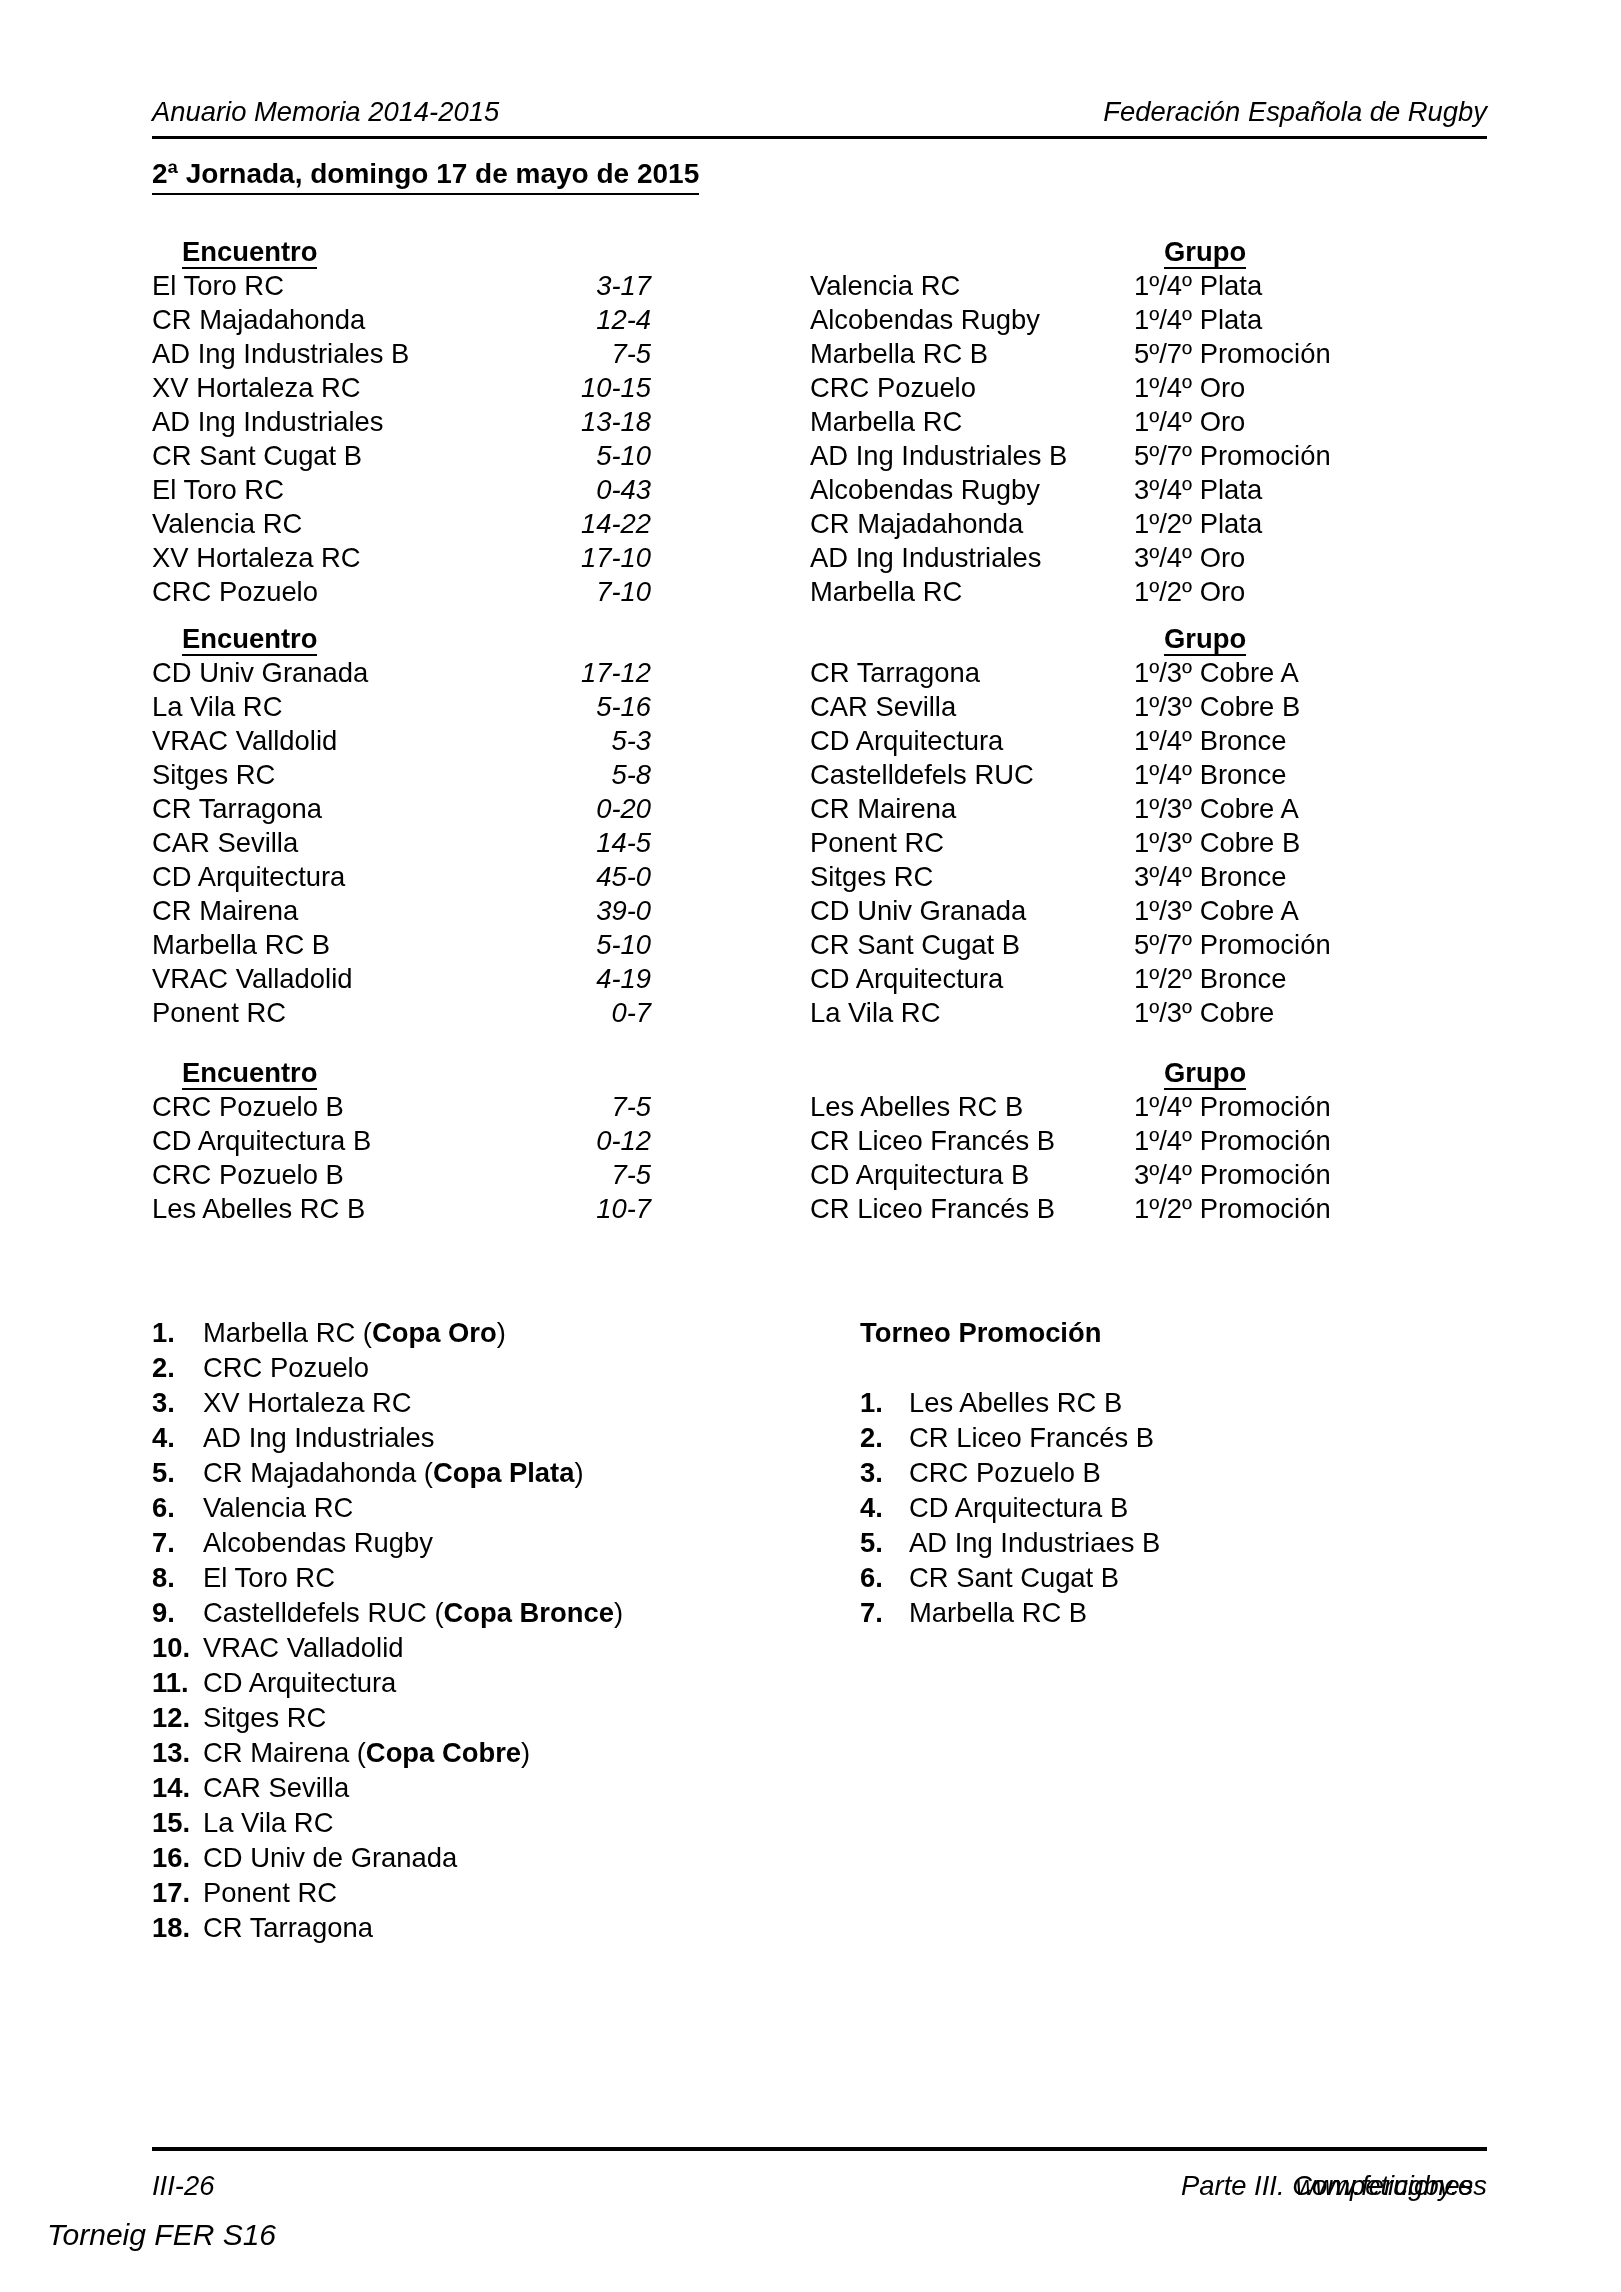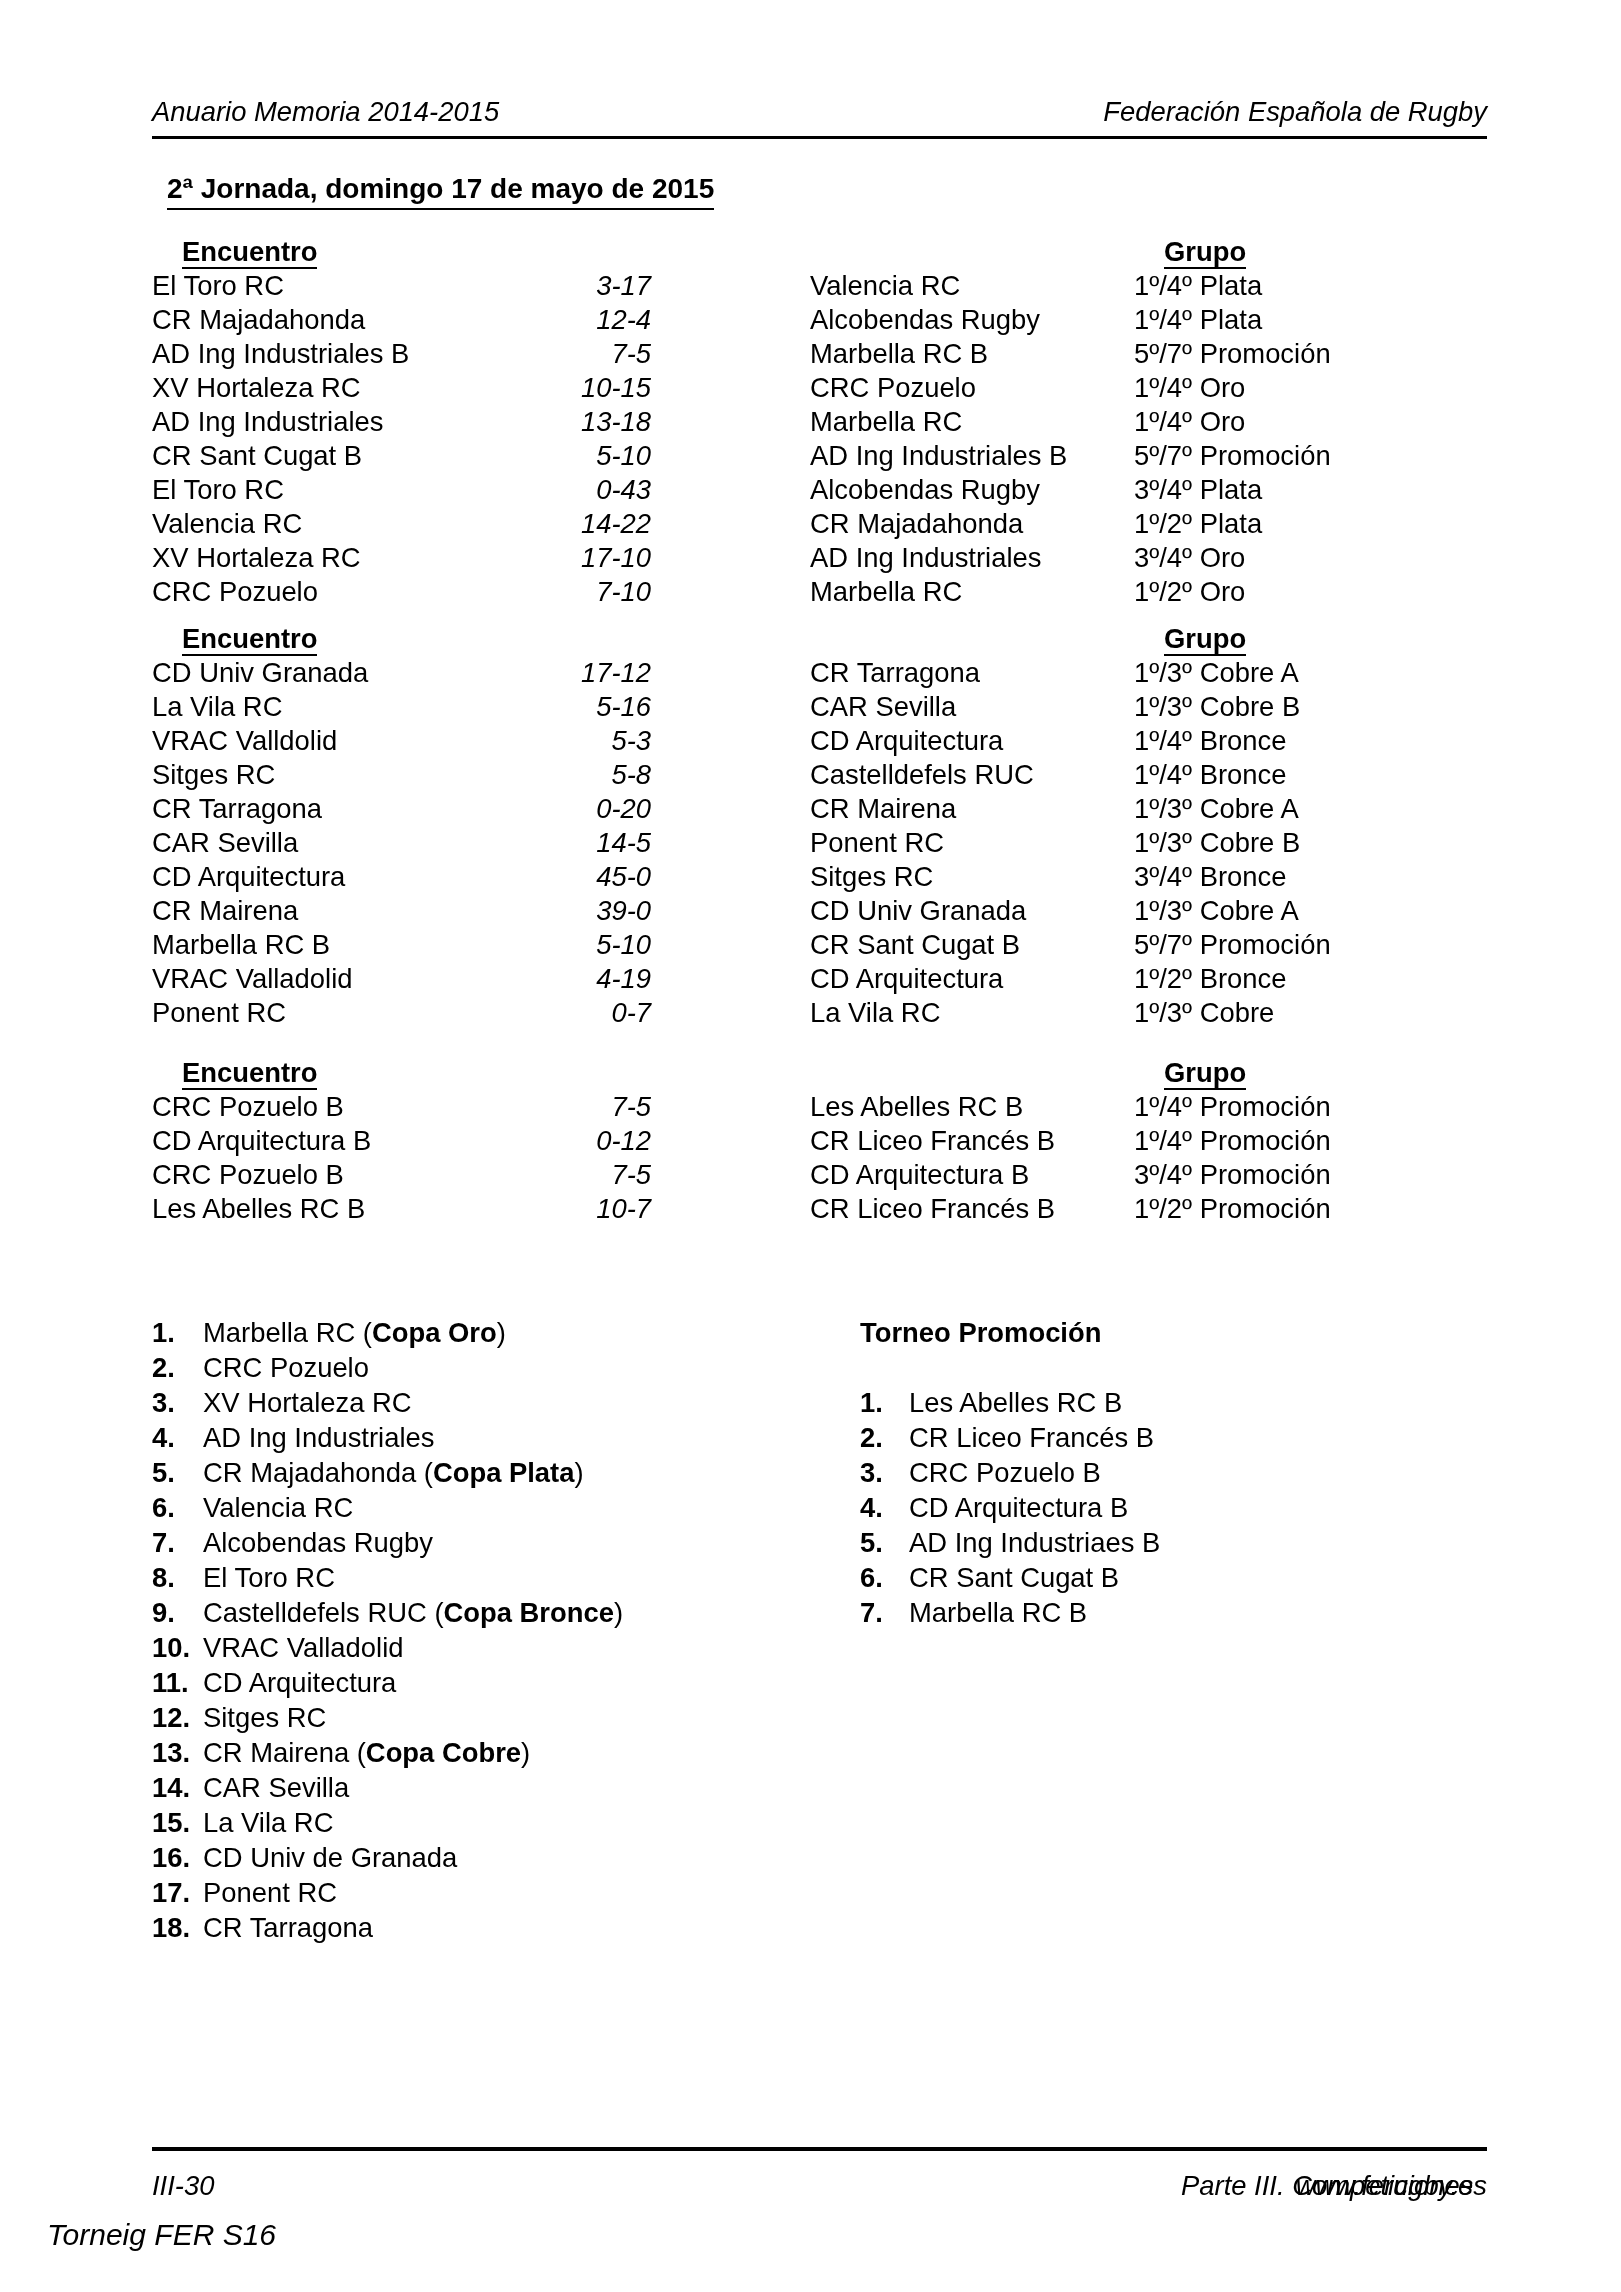--- a/index.html
+++ b/index.html
@@ -14,21 +14,21 @@
   }
   
   .doc-header{
     position:absolute;left:152px;top:95px;width:1335px;
     display:flex;justify-content:space-between;
     font-style:italic;line-height:33px;
     border-bottom:3.9px solid #000;padding-bottom:7.8px;
   }
   
   .doc-title{
-    position:absolute;left:152px;top:158px;margin:15px;
+    position:absolute;left:152px;top:158px;margin:0;
     font-size:28px;font-weight:bold;
   }
   .doc-title .u{border-bottom:2.9px solid #000;padding-bottom:2.9px;display:inline-block;}
   
   .match-table{position:absolute;left:152px;width:1335px;}
   .t1{top:235px;} .t2{top:622px;} .t3{top:1056px;}
   .trow{
     display:grid;
     grid-template-columns:421px 78px 159px 324px 1fr;
     height:34px;line-height:34px;white-space:nowrap;
@@ -435,21 +435,21 @@
   <div class="li">
     <span class="num">7.</span>
     <span class="txt">Marbella RC B</span>
   </div>
 </div>
   </section>
 
   <div class="footer-rule"></div>
 
   <footer class="doc-footer">
-    <span class="f-left">III-30</span>
+    <span class="f-left">III-26</span>
     <span class="f-center">www.ferugby.es</span>
     <span class="f-right">Parte III. Competiciones</span>
   </footer>
 
   <div class="bottom-note">Torneig FER S16</div>
 
 </div>
 
 
 </body></html>

